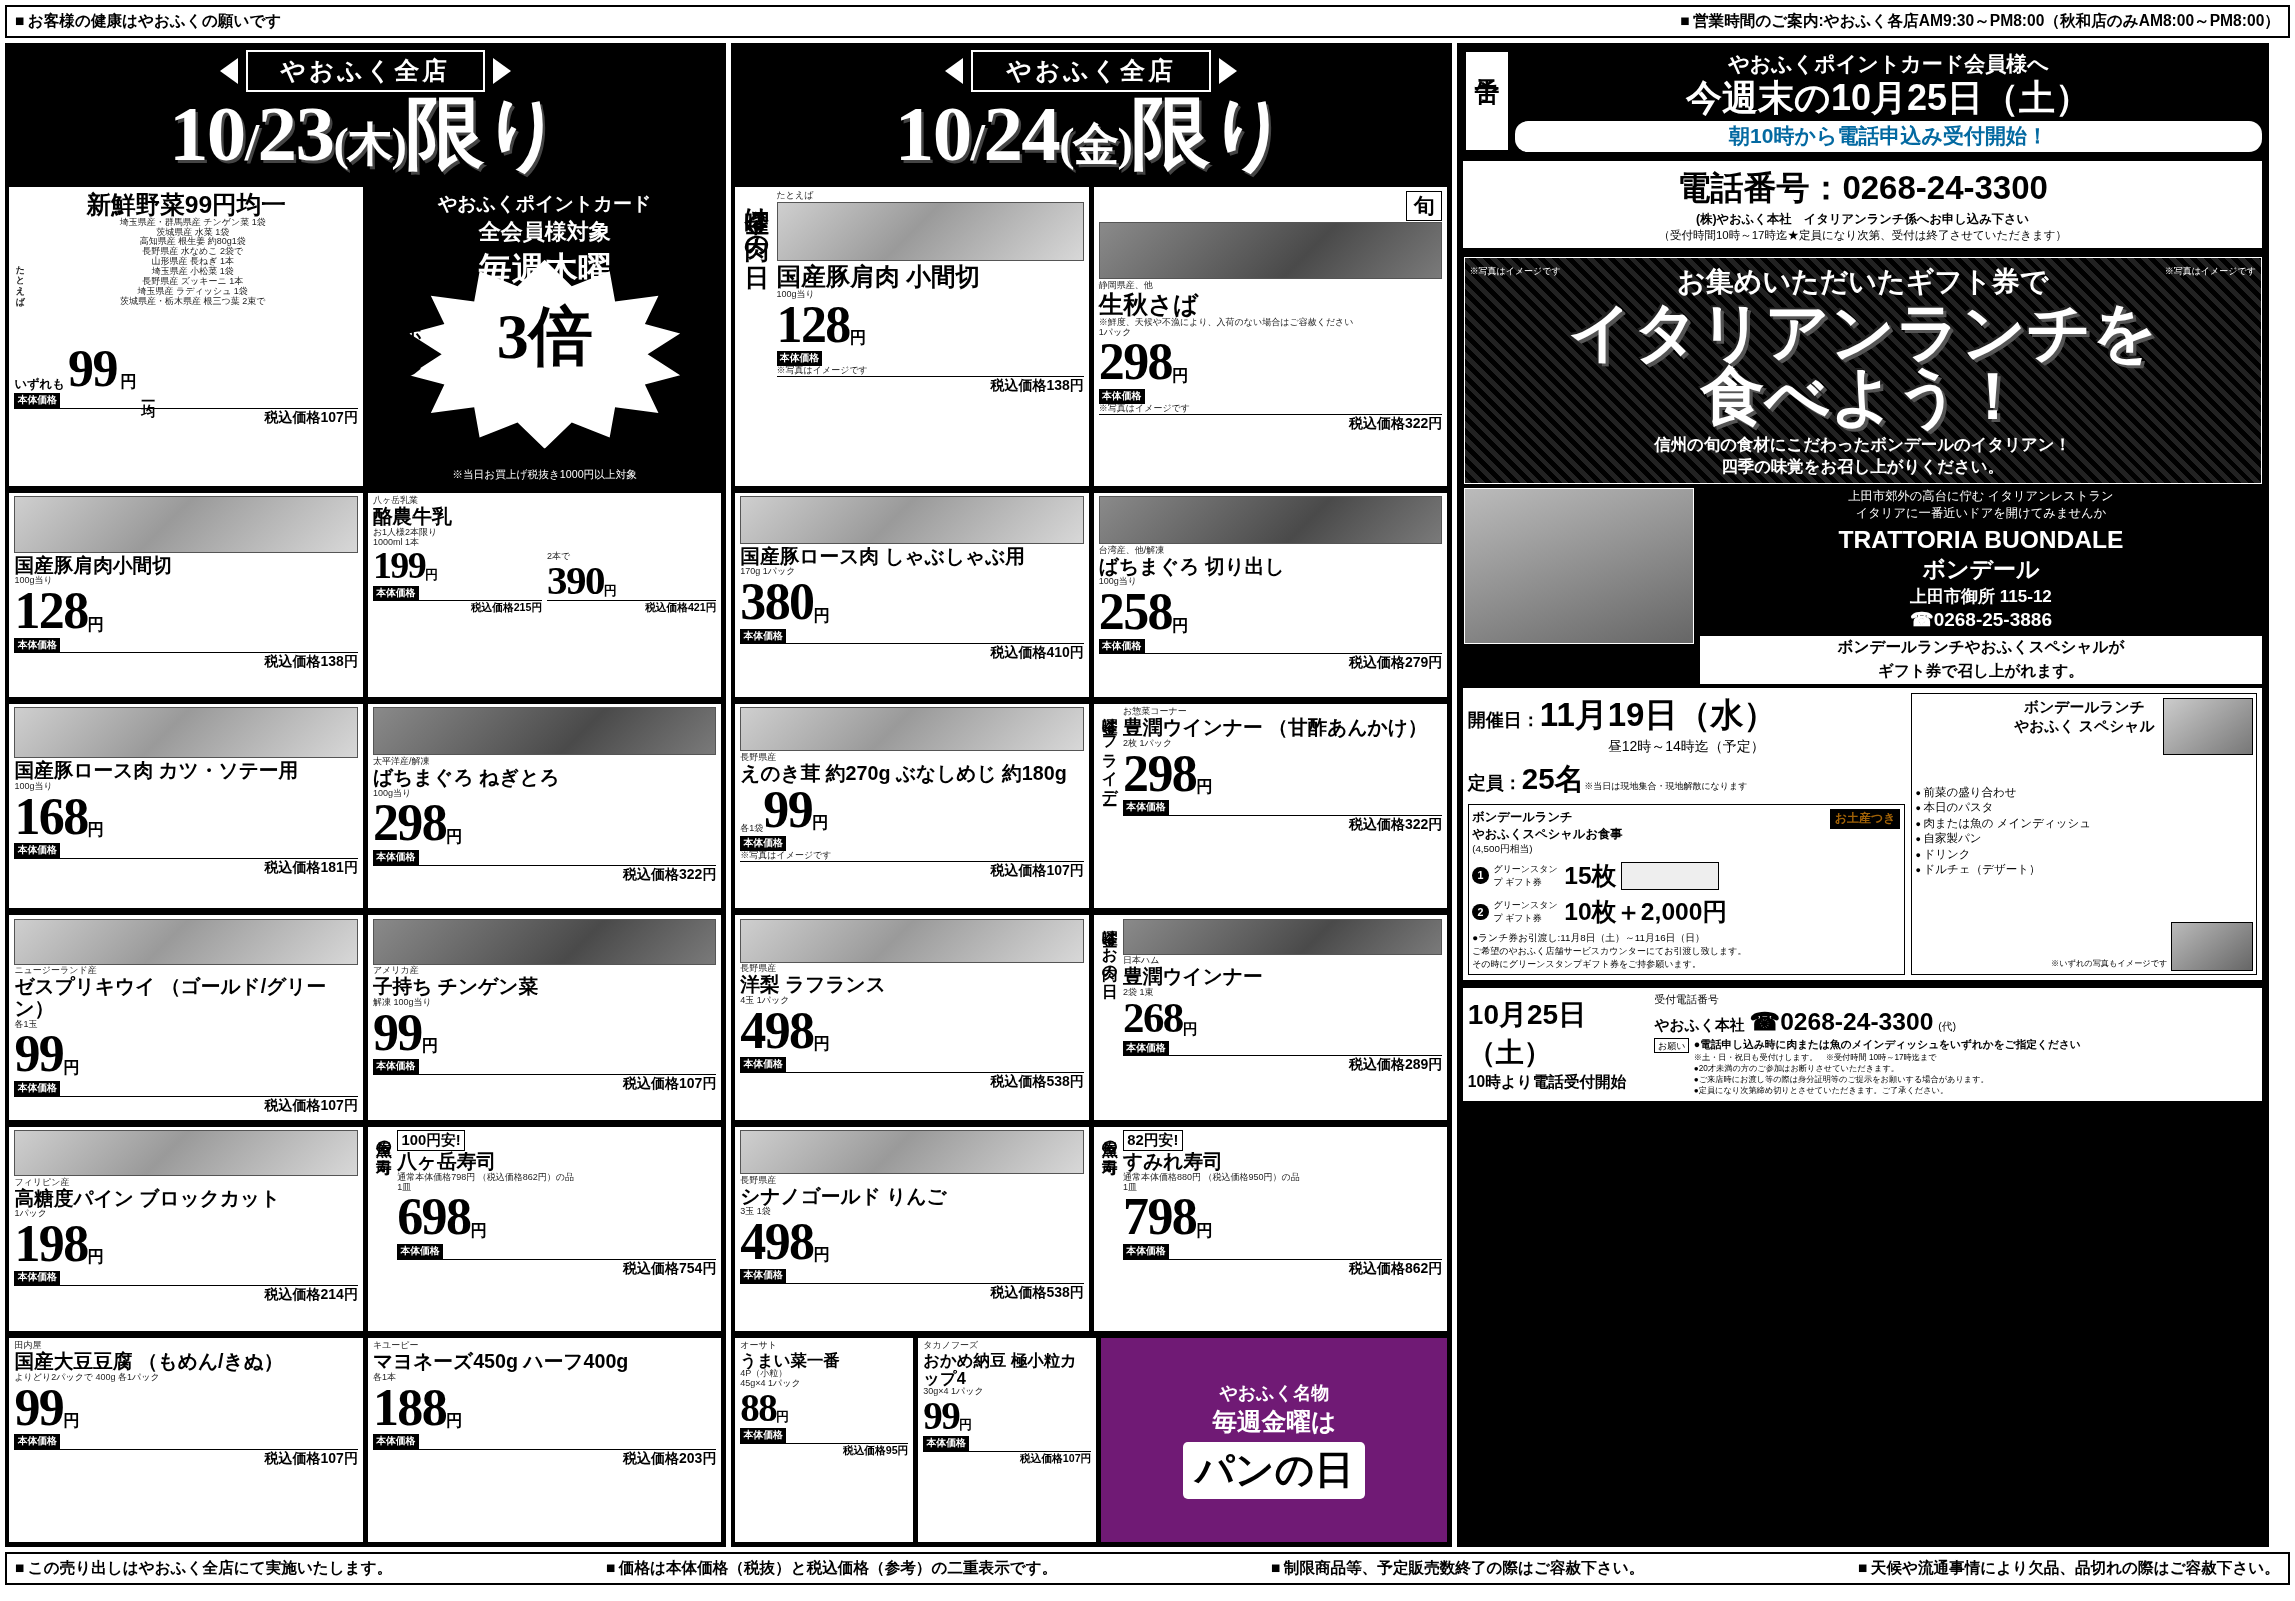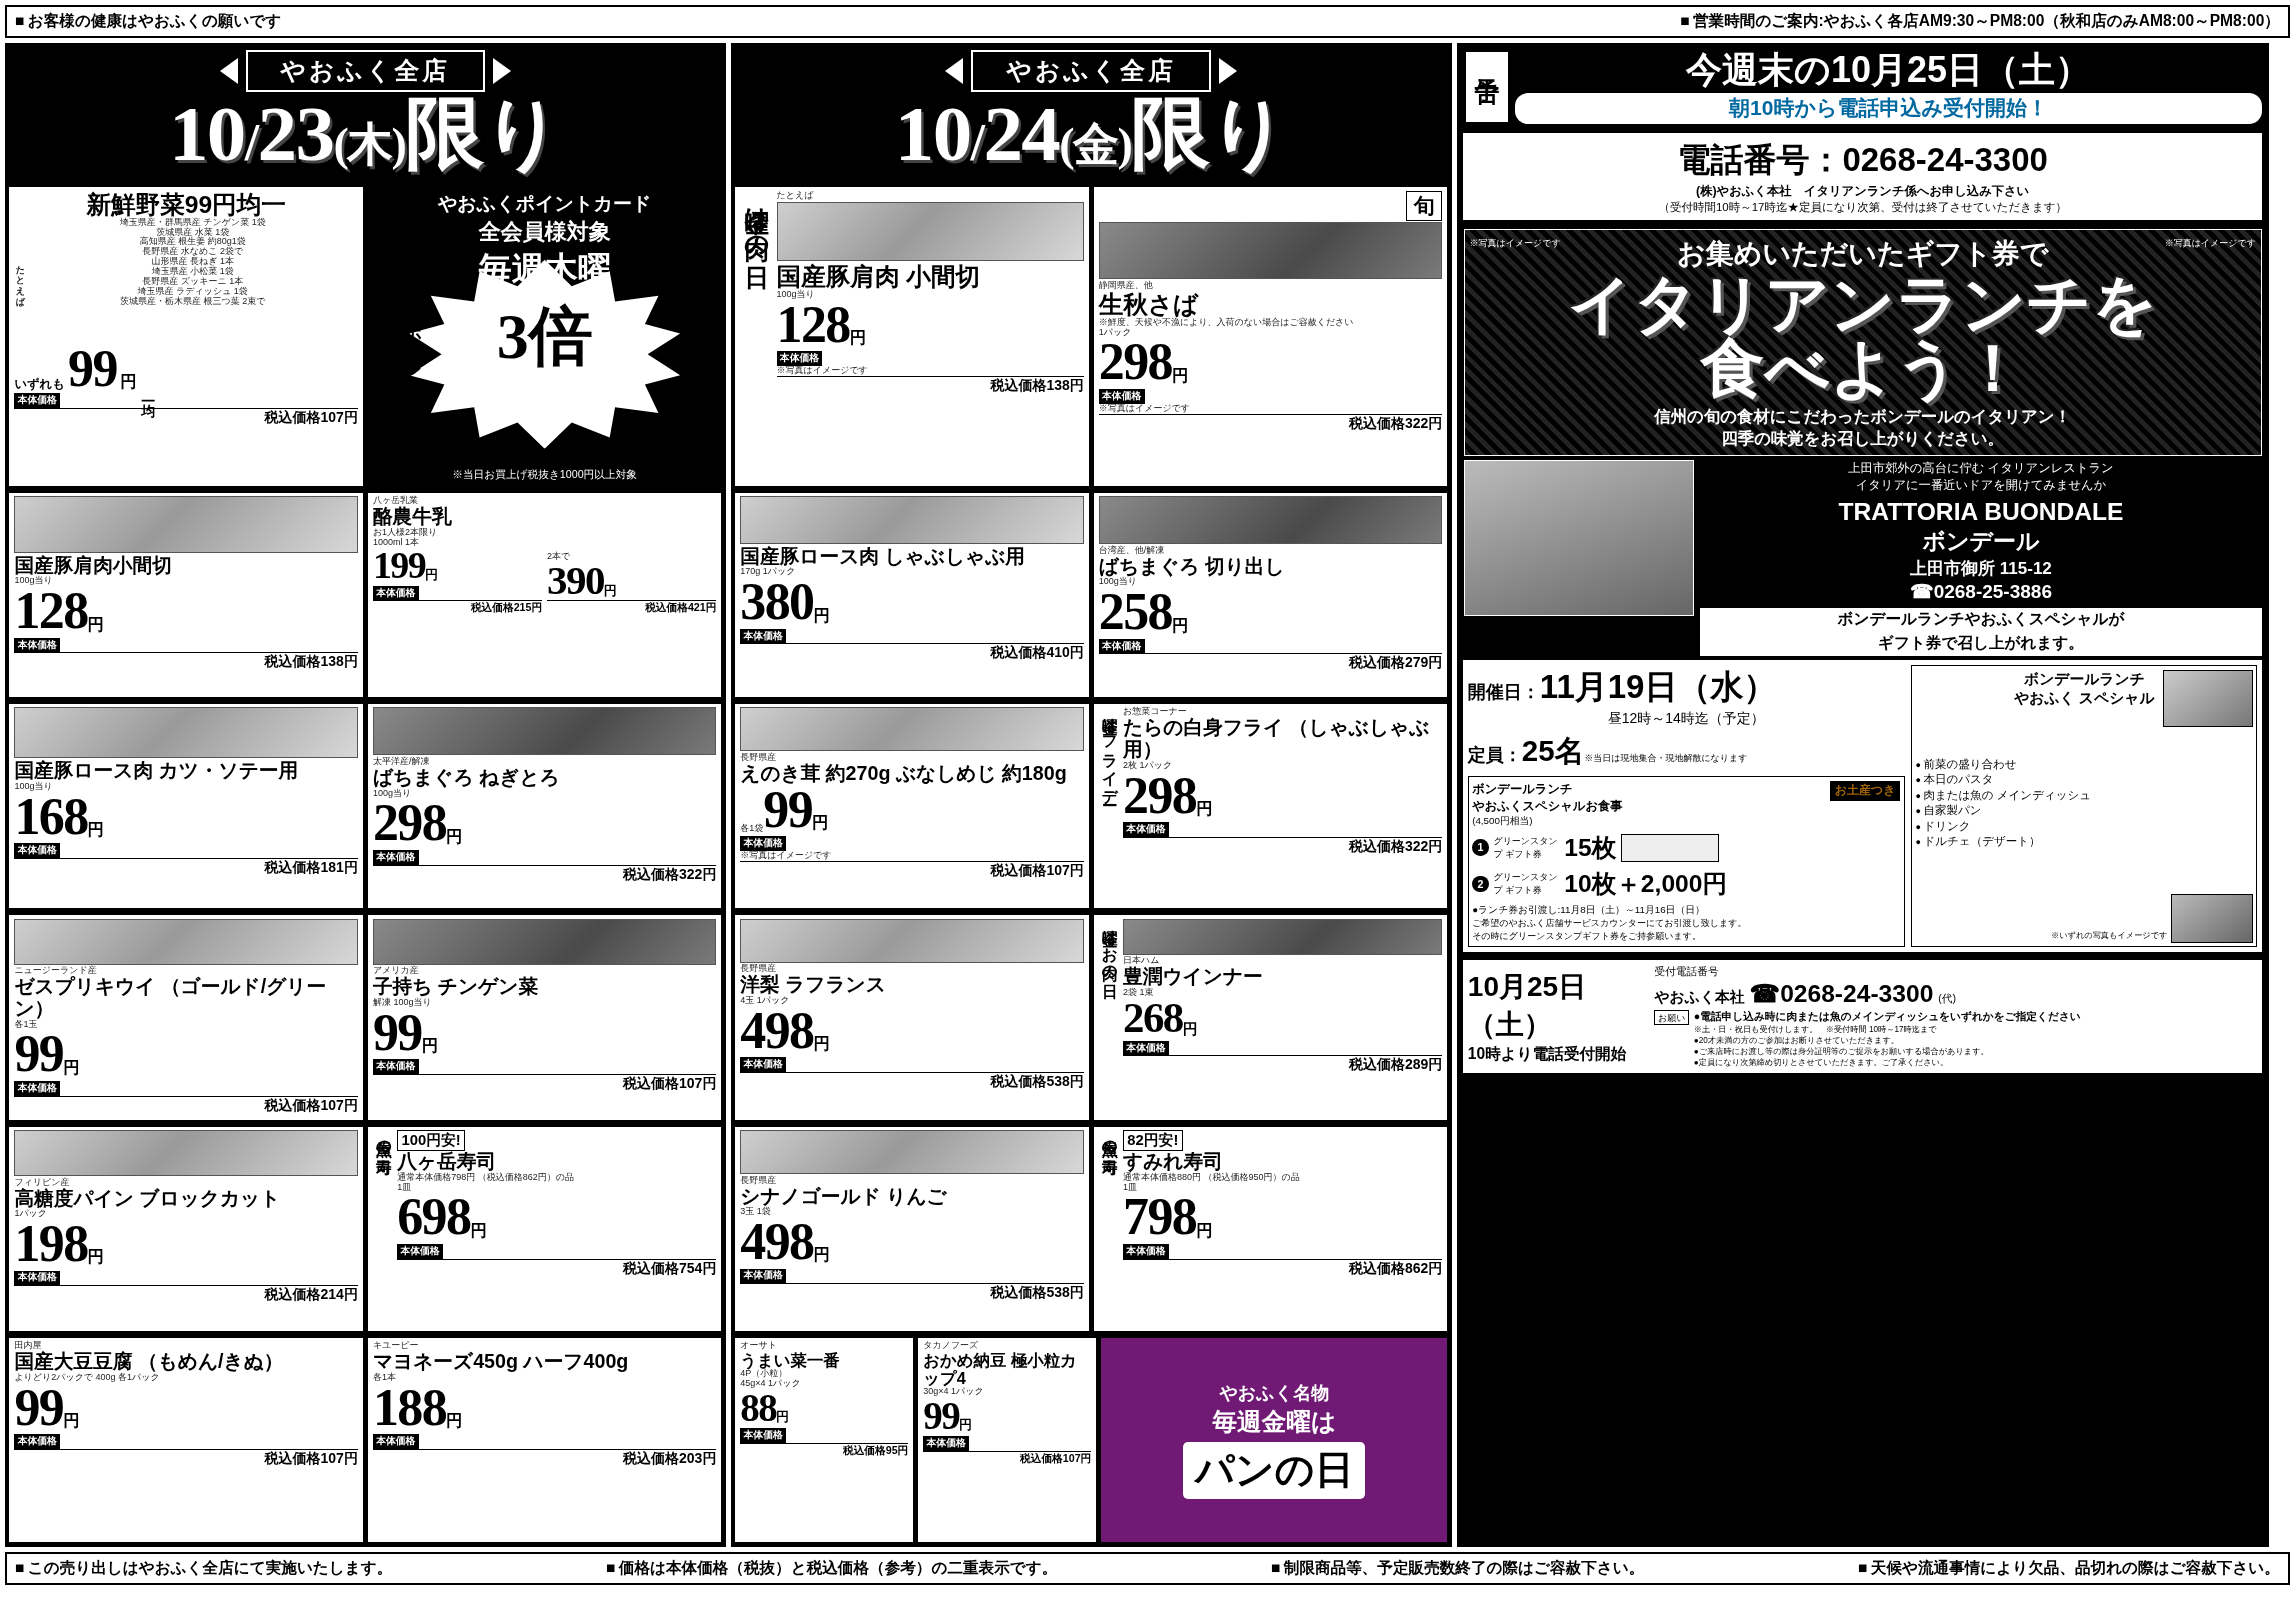--- a/index.html
+++ b/index.html
@@ -403,21 +403,21 @@
               </div>
             <span class="tag">本体価格</span>
             <div class="xsmall">※写真はイメージです</div>
             <div class="taxline">税込価格107円</div>
           </div>
           <div class="cellbox">
             <div style="display:flex;gap:3.3px;">
               <div class="vert" style="font-size:15.6px">金曜はフライデー</div>
               <div style="flex:1">
                 <div class="xsmall">お惣菜コーナー</div>
-                <div class="name">たらの白身フライ （しゃぶしゃぶ用）</div>
+                <div class="name">豊潤ウインナー （甘酢あんかけ）</div>
                 <div class="xsmall">2枚 1パック</div>
                 <div style="display:flex;align-items:flex-end;">
                     <span class="price">298</span>
                     <span style="font-size:16.4px;font-weight:bold">円</span>
                   </div>
                 <span class="tag">本体価格</span>
                 <div class="taxline">税込価格322円</div>
               </div>
             </div>
           </div>
@@ -519,20 +519,21 @@
         </div>
 
       </div>
     </div>
 
     <div class="col colC">
 
       <div style="display:flex;gap:4.9px;padding:4.9px;">
         <div class="yokoku">予告</div>
         <div style="flex:1;text-align:center;">
+          <div style="font-size:21px;font-weight:bold;">やおふくポイントカード会員様へ</div>
           <div style="font-size:36px;font-weight:bold;line-height:1.1;">今週末の10月25日（土）</div>
           <div style="font-size:21px;font-weight:bold;background:#fff;color:#0369a1;border-radius:13px;padding:1.6px 6.6px;margin-top:3.3px;">朝10時から電話申込み受付開始！</div>
         </div>
       </div>
 
       <div class="cwhite">
         <div class="tel">
           <span>電話番号：</span><span>0268-24-3300</span>
         </div>
         <div style="font-size:12.3px;text-align:center;font-weight:bold;">(株)やおふく本社　イタリアンランチ係へお申し込み下さい</div>

